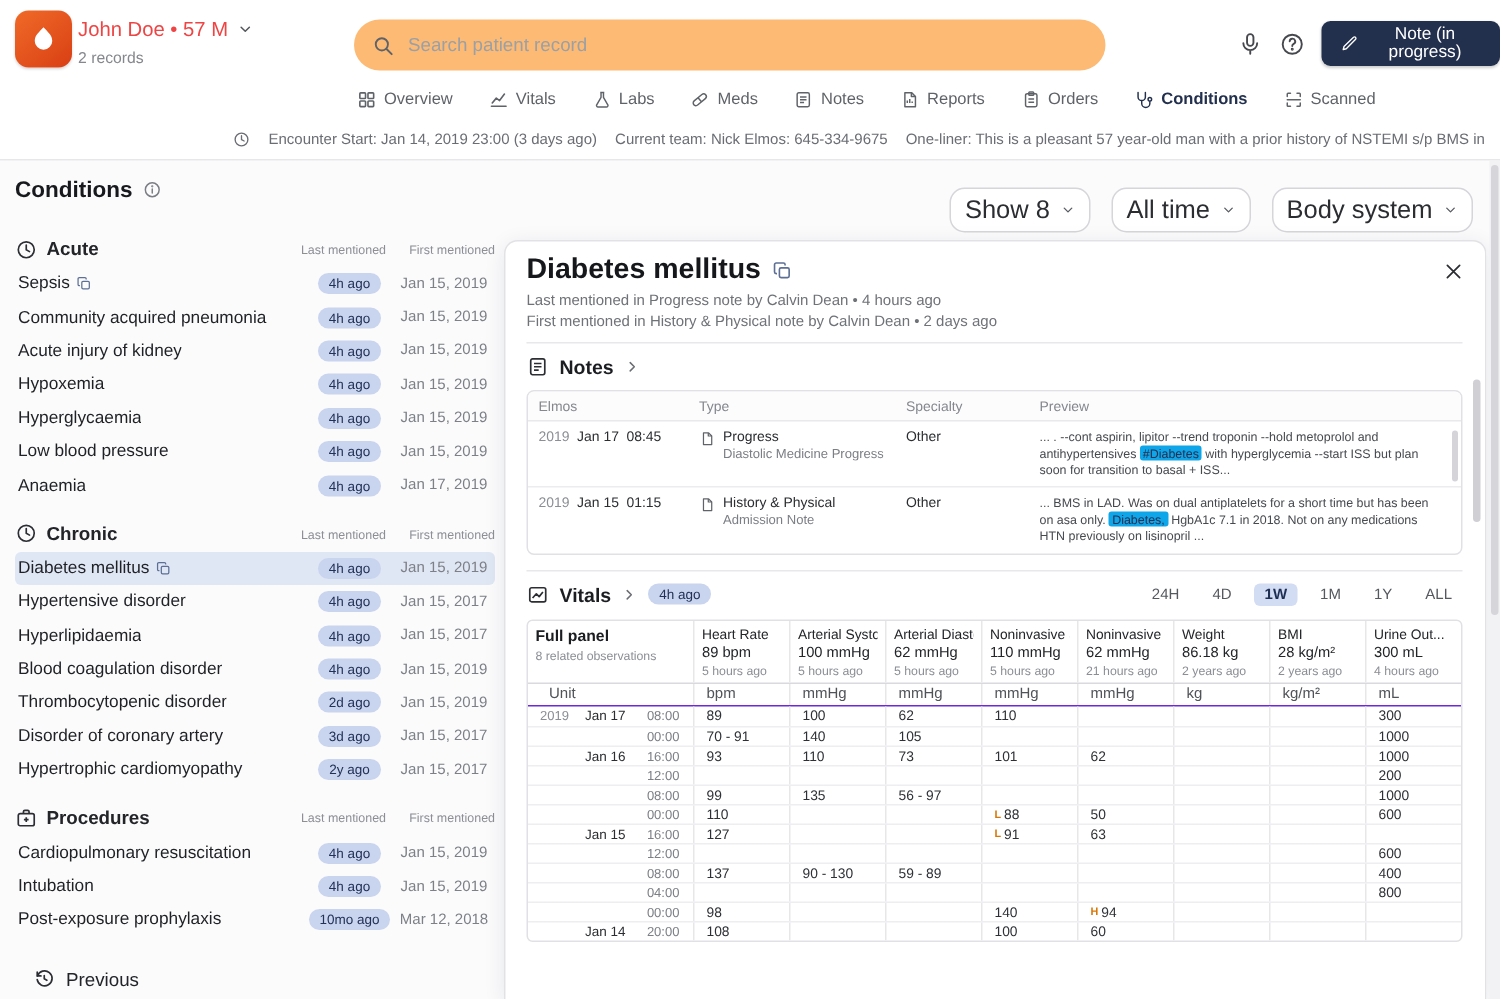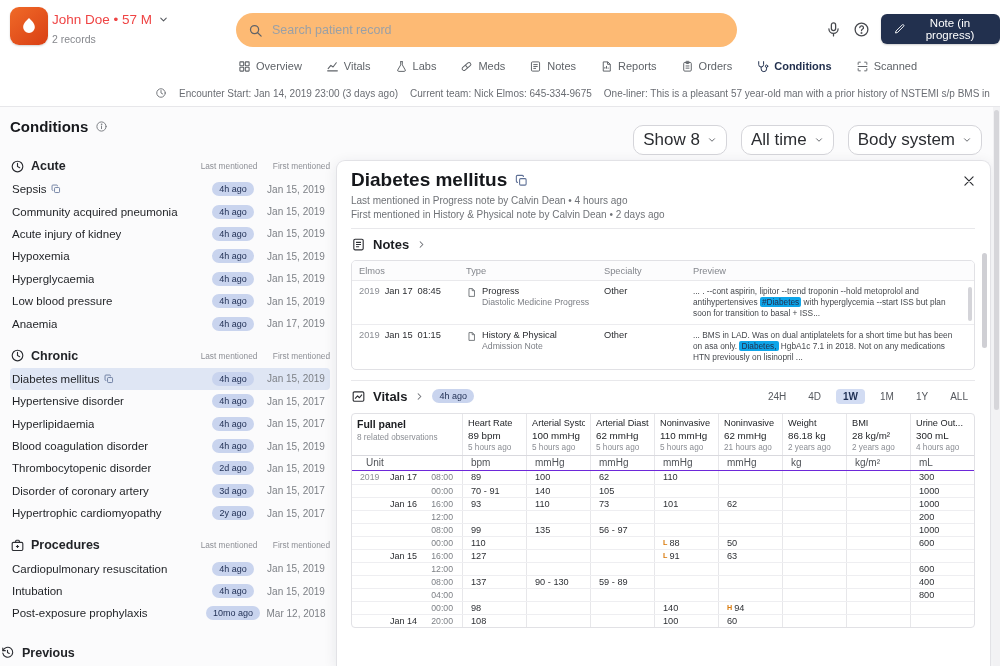--- a/index.html
+++ b/index.html
@@ -46,21 +46,21 @@
 .sec-name{font-size:12.5px;font-weight:700;color:#222428;flex:1;white-space:nowrap}
 .colh{width:62px;font-size:8.3px;color:#8d8f95;text-align:center;flex:none}
 .colh2{width:64px;font-size:8.3px;color:#8d8f95;text-align:right;flex:none}
 .crow{display:flex;align-items:center;height:22.4px;border-radius:4px;padding:0 2px;cursor:pointer}
 .crow.selected{background:#dfe6f4}
 .c-label{font-size:11.5px;color:#1f2125;white-space:nowrap;overflow:hidden}
 .sp{flex:1;min-width:4px}
 .badgebox{width:62px;display:flex;justify-content:center;flex:none}
 .badge{background:#c9d4ee;color:#223156;font-size:9px;padding:2px 7px;border-radius:8px;white-space:nowrap}
 .cdate{width:64px;font-size:10px;color:#7d8086;text-align:center;flex:none;white-space:nowrap}
-.previous-bar{position:absolute;left:0;bottom:0;width:336px;height:27px;display:flex;align-items:center;gap:7px;padding-left:0;font-size:12.5px;font-weight:700;color:#222428;cursor:pointer;background:#fbfbfc}
+.previous-bar{position:absolute;left:0;bottom:0;width:336px;height:27px;display:flex;align-items:center;gap:7px;padding-left:22px;font-size:12.5px;font-weight:400;color:#222428;cursor:pointer;background:#fbfbfc}
 
 
 .detail{position:absolute;left:336px;top:53px;right:9px;bottom:0;background:#fff;border:1px solid #e2e2e6;border-bottom:none;border-radius:9px 9px 0 0;box-shadow:0 3px 14px rgba(25,35,60,.09);padding:8px 15px 0 14px;overflow:hidden}
 .d-title-row{display:flex;align-items:center;gap:8px;height:22px}
 .d-title{font-size:19px;font-weight:700;color:#15171b;white-space:nowrap}
 .d-close{position:absolute;right:14px;top:13px;width:14px;height:14px;color:#2b2d31;cursor:pointer}
 .d-subs{margin-top:3px}
 .d-sub{font-size:10px;color:#6f7277;line-height:13.5px}
 .d-divider{border-bottom:1px solid #e8e8eb;margin-top:7px}
 .sec-row{display:flex;align-items:center;gap:7px;height:31px}

